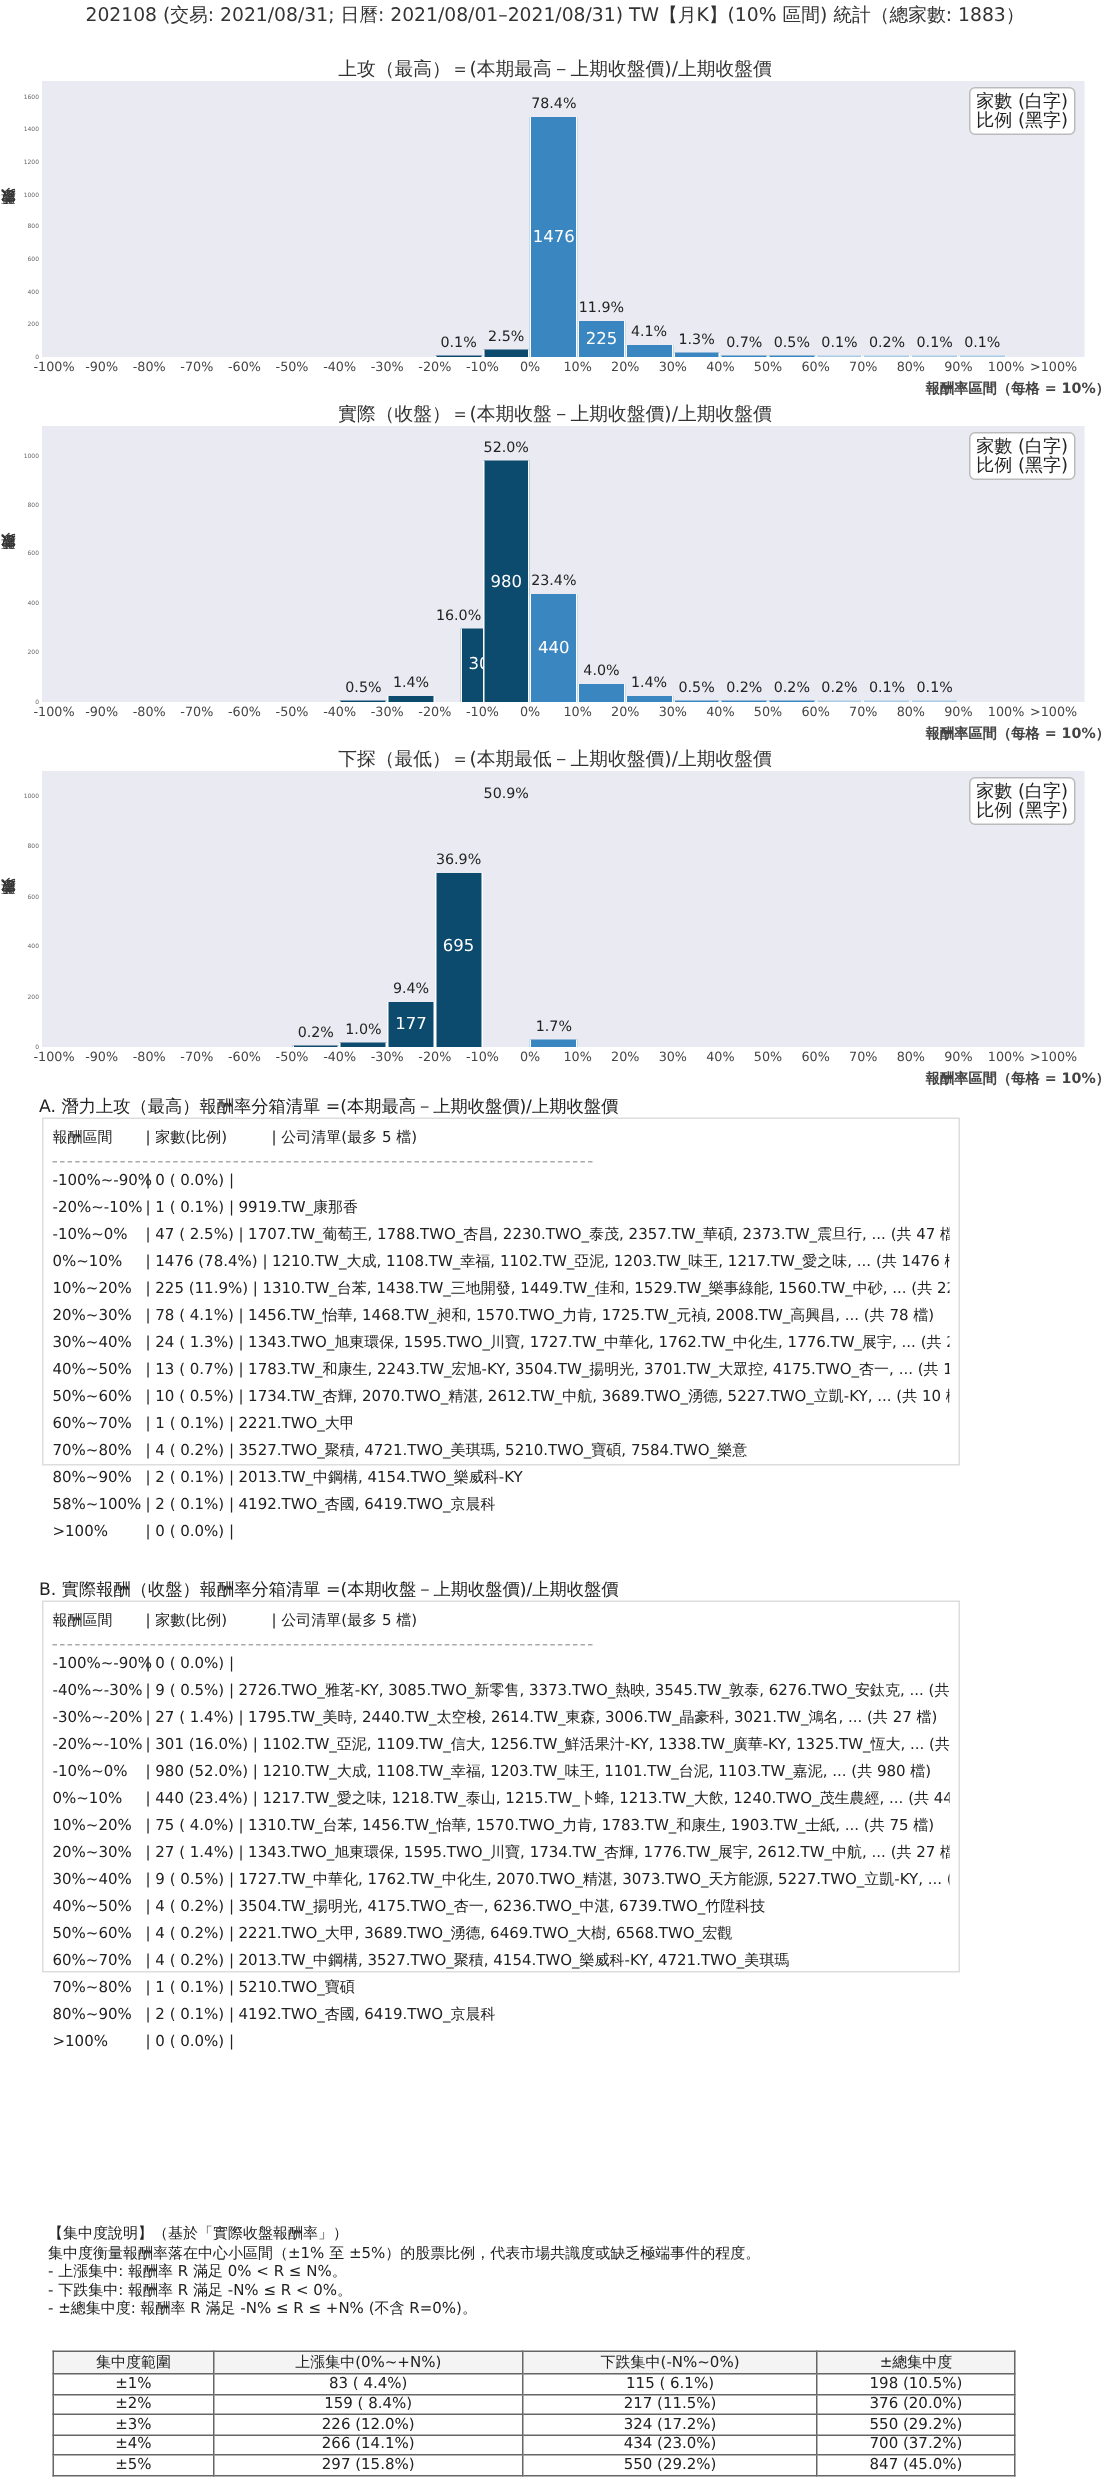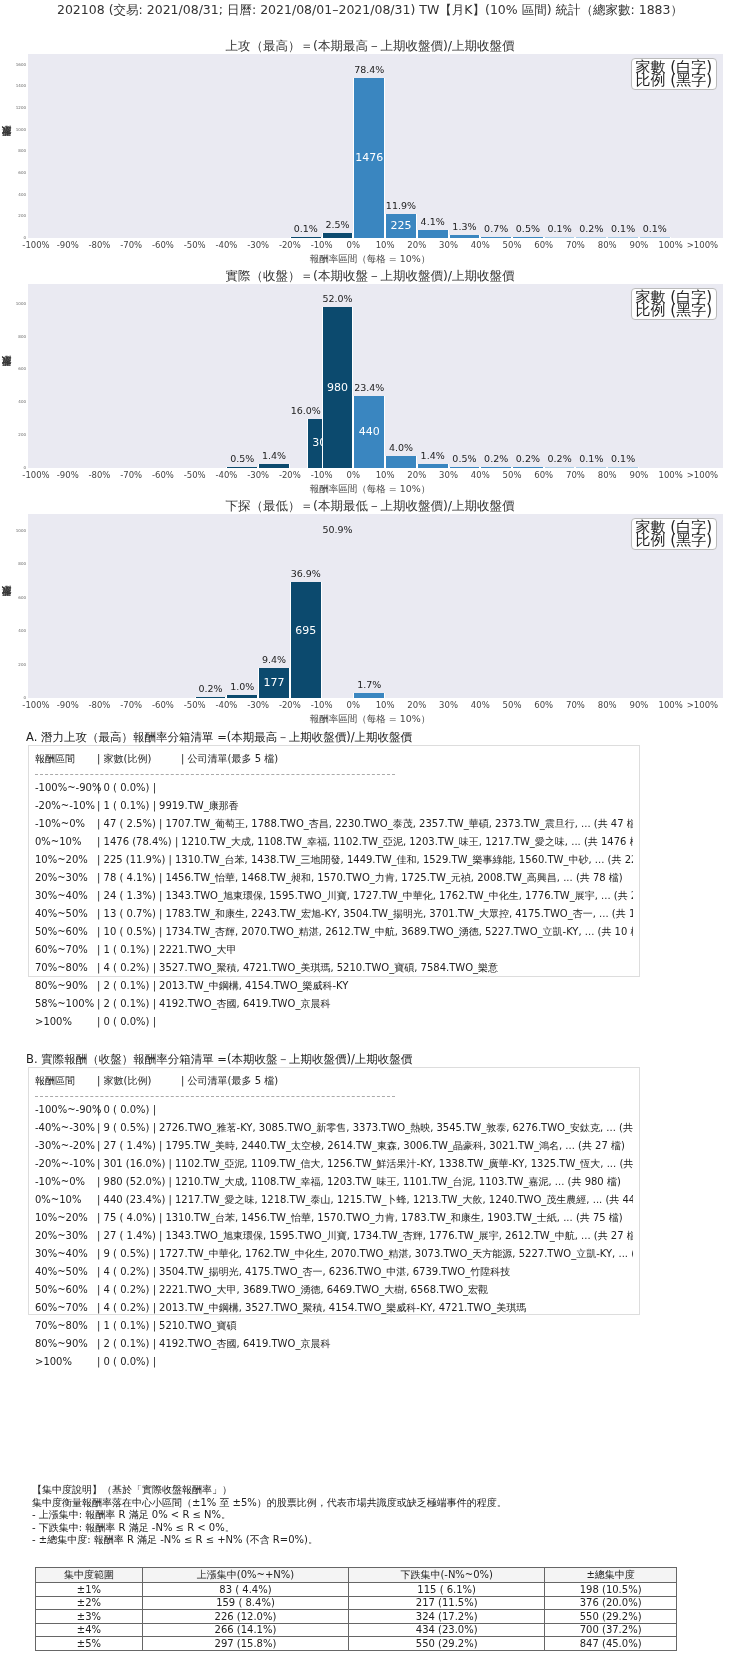--- a/index.html
+++ b/index.html
@@ -4,28 +4,28 @@
 <style>
   * { box-sizing: border-box; margin: 0; padding: 0; }
   body { width: 740px; height: 1660px; background: #ffffff; font-family: "DejaVu Sans", sans-serif; color: #222; position: relative; overflow: hidden; }
   .main-title { position: absolute; top: 2px; left: 0; width: 740px; text-align: center; font-size: 12.5px; color: #333; }
   .chart { position: absolute; left: 0; width: 740px; }
   .chart-title { position: absolute; left: 0; width: 740px; text-align: center; font-size: 12.5px; color: #333; }
   .plot { position: absolute; left: 28px; width: 695px; background: #eaeaf2; }
   .ylabel { position: absolute; left: 0; width: 14px; font-size: 10px; color: #333; writing-mode: vertical-rl; transform: rotate(180deg); text-align: center; }
   .ytick { position: absolute; left: 10px; width: 16px; text-align: right; font-size: 4px; color: #666; }
   .xtick { position: absolute; font-size: 8.5px; color: #444; transform: translateX(-50%); white-space: nowrap; }
-  .xlabel { position: absolute; left: 0; width: 740px; text-align: center; font-size: 9.5px; color: #444; }
+  .xlabel { position: absolute; left: 0; width: 740px; text-align: right; font-size: 9.5px; color: #444; font-weight: bold; }
   .bar { position: absolute; bottom: 0; border-left: 1px solid #fff; border-right: 1px solid #fff; }
   .bar.neg { background: #0c4a6e; }
   .bar.pos { background: #3a86c0; }
   .bar.posl { background: #a9cbe6; }
   .bar-count { position: absolute; left: 0; width: 100%; text-align: center; font-size: 11px; color: #fff; }
   .bar-pct { position: absolute; transform: translateX(-50%); font-size: 9.5px; color: #222; white-space: nowrap; }
-  .legend { position: absolute; right: 6px; top: 4px; border: 1px solid #bbb; border-radius: 4px; background: #fff; padding: 2px 4px; font-size: 15px; line-height: 13px; color: #222; }
+  .legend { position: absolute; right: 6px; top: 4px; border: 1px solid #bbb; border-radius: 4px; background: #fff; padding: 2px 4px; font-size: 12px; line-height: 13px; color: #222; }
   .section-title { position: absolute; left: 26px; font-size: 11.5px; color: #222; }
   .list-box { position: absolute; left: 28px; width: 612px; border: 1px solid #ddd; padding: 4px 6px; font-size: 10px; line-height: 18px; color: #222; background: #fff; }
   .list-row { white-space: nowrap; overflow: hidden; }
   .list-head { font-size: 10px; }
   .dash { border-top: 1px dashed #aaa; width: 360px; margin: 6px 0 4px 0; height: 0; }
   .col1 { display: inline-block; width: 62px; }
   .col2 { display: inline-block; }
   .conc { position: absolute; left: 32px; top: 1484px; font-size: 10px; line-height: 12.5px; color: #222; }
   table.conc-table { position: absolute; left: 35px; top: 1567px; width: 642px; border-collapse: collapse; font-size: 10px; }
   .conc-table th, .conc-table td { border: 1px solid #666; text-align: center; font-weight: normal; height: 13.5px; padding: 0; }

